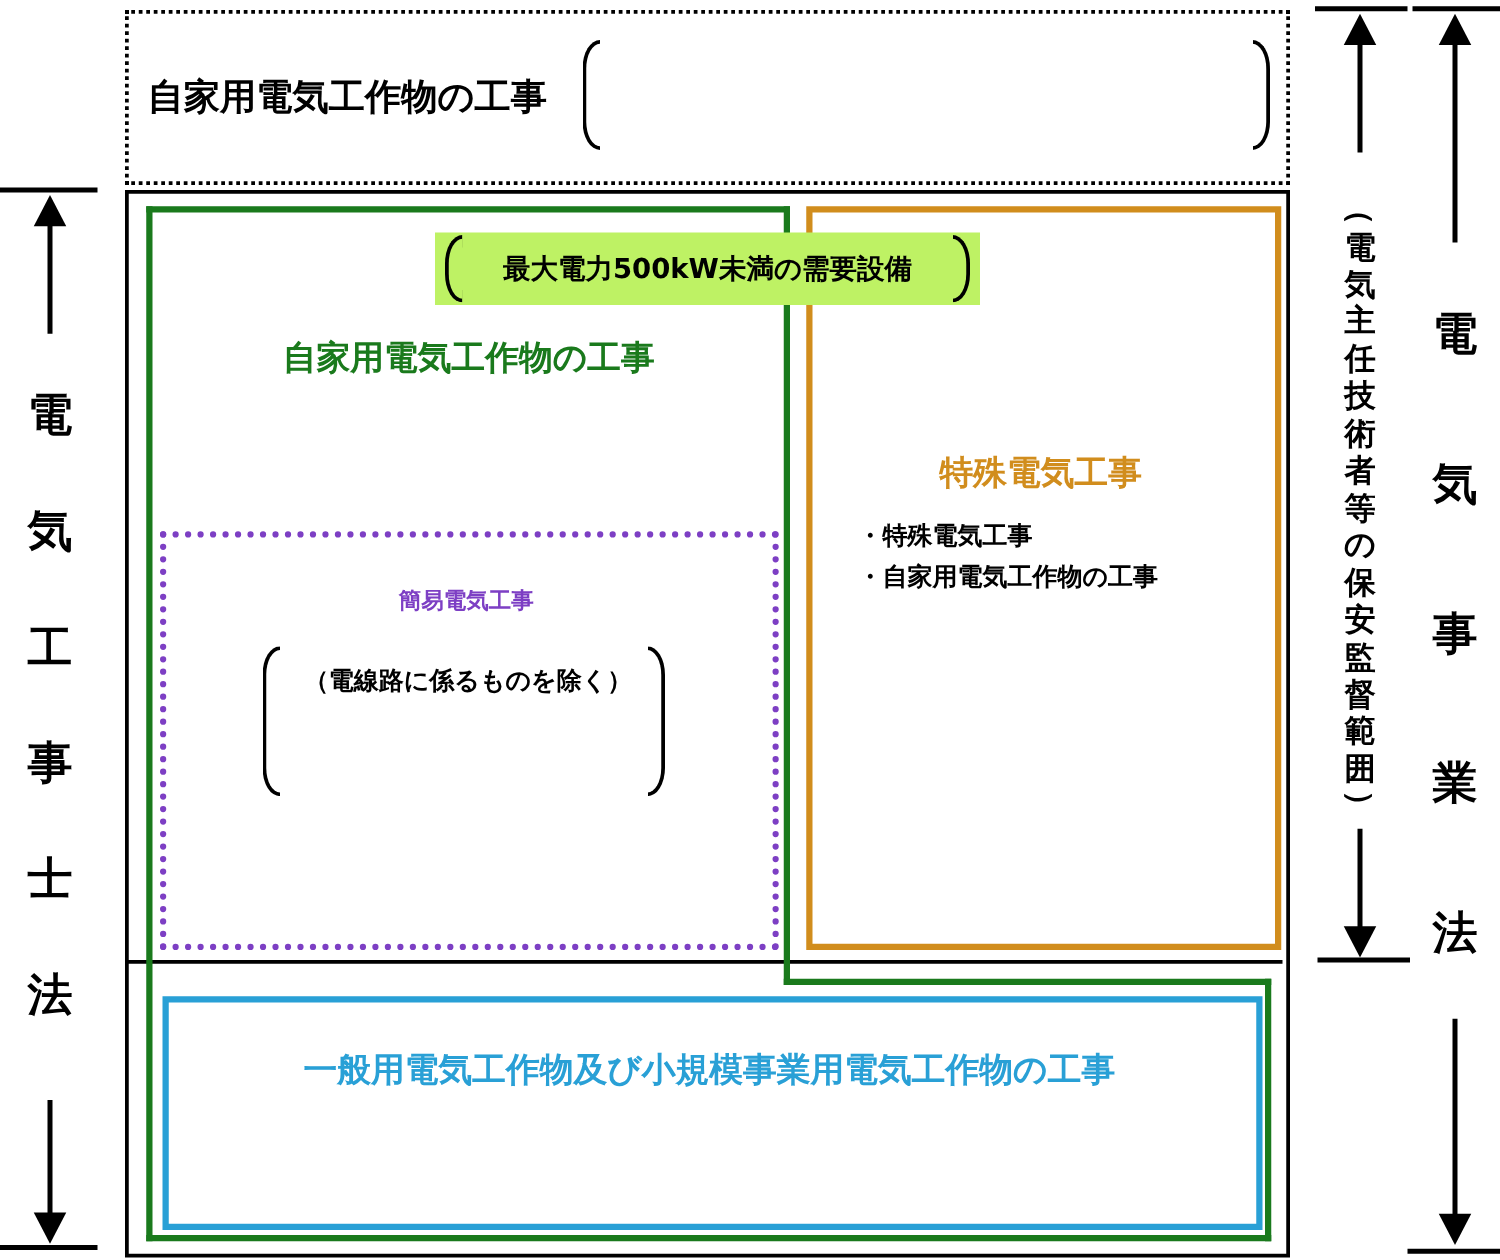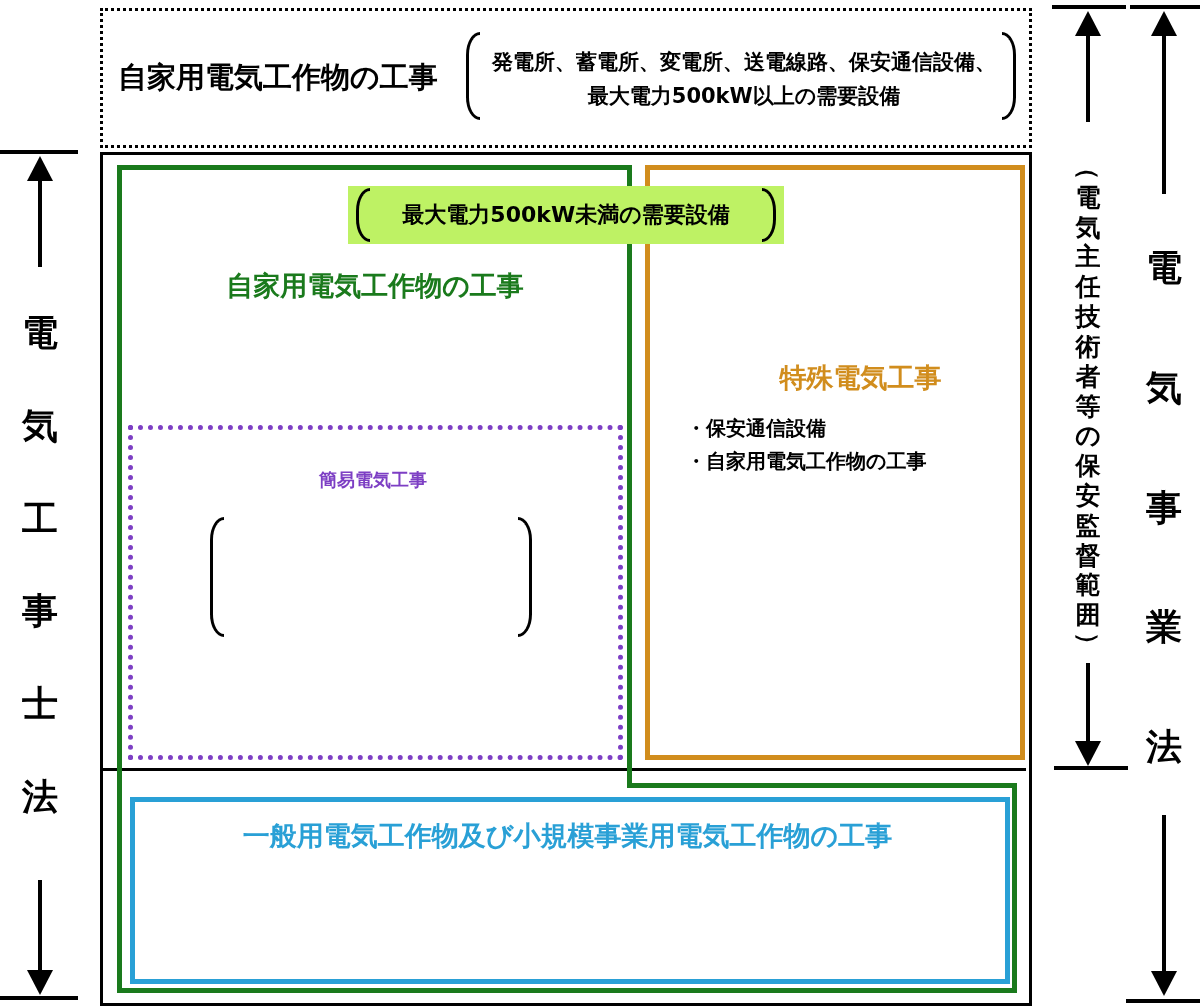--- a/index.html
+++ b/index.html
@@ -19,42 +19,38 @@
   .vline{background:#000;width:4px;}
   .head-up{width:0;height:0;border-left:13px solid transparent;border-right:13px solid transparent;border-bottom:25px solid #000;}
   .head-down{width:0;height:0;border-left:13px solid transparent;border-right:13px solid transparent;border-top:25px solid #000;}
   
   .brk{width:14px;border:3px solid #000;box-sizing:border-box;}
   .brk-l{border-right:none;border-radius:16px 0 0 16px / 26px 0 0 26px;}
   .brk-r{border-left:none;border-radius:0 16px 16px 0 / 0 26px 26px 0;}
   
   .t-black{color:#000;}
   .t-green{color:#1a7a1c;}
-  .t-orange{color:#d18d1d;margin-left:28px;}
+  .t-orange{color:#d18d1d;}
   .t-purple{color:#7d3fc4;}
   .t-blue{color:#29a0d6;}
   .center{text-align:center;}
   
   .vcol{display:flex;flex-direction:column;justify-content:space-between;align-items:center;}
   .vchar{display:block;line-height:1;}
   .rot{transform:rotate(90deg);}
   .whitebg{background:#bef264;}
 </style>
 </head>
 <body>
 
 <div id="stage">
 
   <div class="abs dotted-box" style="left:100px;top:8px;width:926px;height:134px;"></div>
   <div class="abs t-black" style="left:118px;top:58px;width:345px;font-size:29px;">自家用電気工作物の工事</div>
   <div class="abs brk brk-l" style="left:466px;top:32px;height:88px;"></div>
-  <div class="abs t-black center" style="left:488px;top:45px;width:512px;font-size:21px;line-height:34px;">
-    <div>発電所、蓄電所、変電所、送電線路、保安通信設備、</div>
-    <div>最大電力500kW以上の需要設備</div>
-  </div>
   <div class="abs brk brk-r" style="left:1002px;top:32px;height:88px;"></div>
 
   <div class="abs main-box" style="left:100px;top:152px;width:926px;height:848px;"></div>
 
   <div class="abs" style="left:100px;top:768px;width:926px;height:3px;background:#000;"></div>
 
   <div class="abs orange-box" style="left:645px;top:165px;width:370px;height:585px;"></div>
 
   <div class="abs purple-box" style="left:128px;top:425px;width:485px;height:325px;"></div>
 
@@ -70,30 +66,31 @@
   <div class="abs whitebg" style="left:348px;top:186px;width:436px;height:58px;">
     <div class="abs brk brk-l" style="left:8px;top:2px;height:54px;"></div>
     <div class="abs t-black center" style="left:28px;top:14px;width:380px;font-size:22px;">最大電力500kW未満の需要設備</div>
     <div class="abs brk brk-r" style="left:414px;top:2px;height:54px;"></div>
   </div>
   <div class="abs t-green center" style="left:150px;top:268px;width:450px;font-size:27px;">自家用電気工作物の工事</div>
 
   <div class="abs t-purple center" style="left:128px;top:468px;width:490px;font-size:18px;">簡易電気工事</div>
   <div class="abs brk brk-l" style="left:210px;top:517px;height:120px;"></div>
   <div class="abs t-black" style="left:243px;top:526px;width:270px;font-size:20px;line-height:37px;">
+    <div>（電線路に係るものを除く）</div>
   </div>
   <div class="abs brk brk-r" style="left:518px;top:517px;height:120px;"></div>
 
   <div class="abs t-orange center" style="left:645px;top:360px;width:375px;font-size:27px;">特殊電気工事</div>
   <div class="abs t-black" style="left:686px;top:412px;width:320px;font-size:20px;line-height:33px;">
-    <div>・保安通信設備</div>
+    <div>・特殊電気工事</div>
     <div>・自家用電気工作物の工事</div>
   </div>
 
-  <div class="abs t-blue center" style="left:130px;top:818px;width:875px;font-size:27px;">一般用電気工作物及び小規模事業用電気工作物の工事</div>
+  <div class="abs t-blue center" style="left:130px;top:838px;width:875px;font-size:27px;">一般用電気工作物及び小規模事業用電気工作物の工事</div>
 
   <div class="abs bar" style="left:0px;top:150px;width:78px;"></div>
   <div class="abs head-up" style="left:27px;top:156px;"></div>
   <div class="abs vline" style="left:38px;top:179px;height:88px;"></div>
   <div class="abs vcol t-black" style="left:18px;top:315px;width:44px;height:500px;font-size:36px;">
       <span class="vchar">電</span>
       <span class="vchar">気</span>
       <span class="vchar">工</span>
       <span class="vchar">事</span>
       <span class="vchar">士</span>

